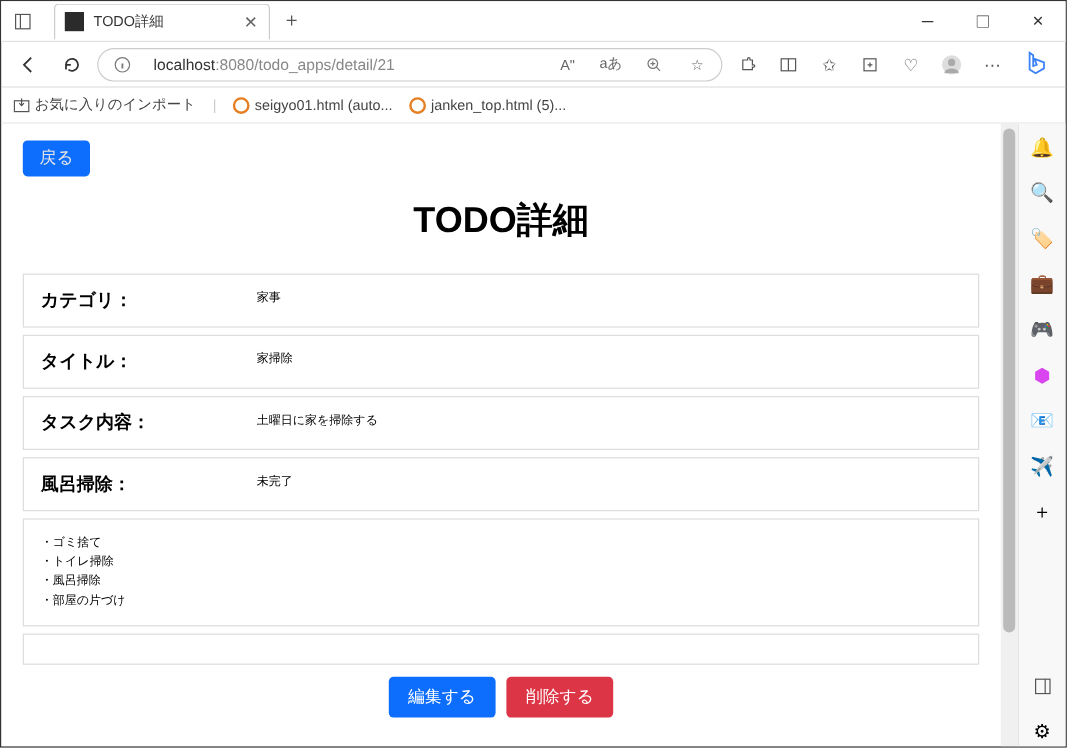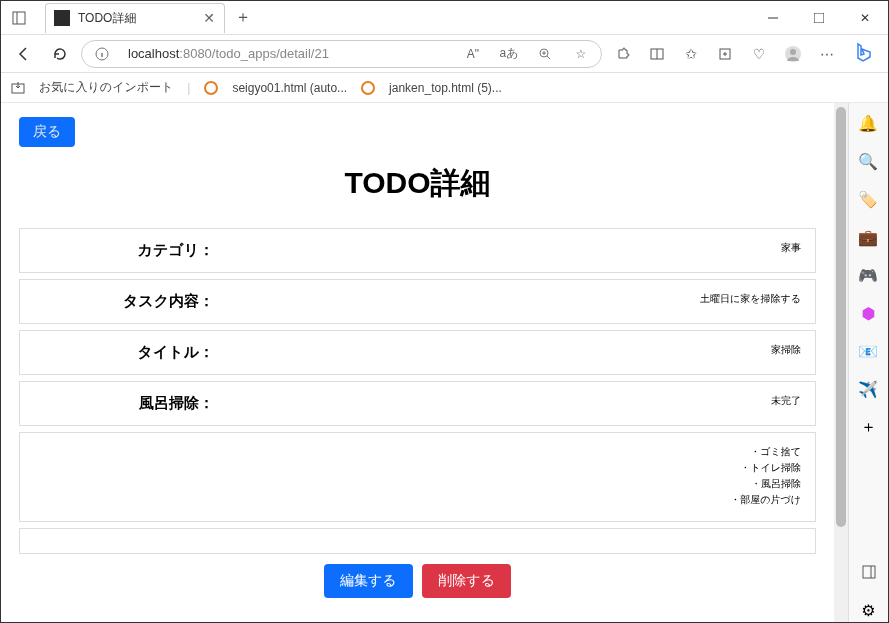--- a/index.html
+++ b/index.html
@@ -23,38 +23,38 @@
     .addr-bar { flex: 1; height: 28px; border: 1px solid #ccc; border-radius: 14px; display: flex; align-items: center; padding: 0 10px; gap: 16px; }
     .addr-text { flex: 1; color: #888; font-size: 13px; }
     .addr-text .host { color: #333; }
     .addr-icon { width: 20px; height: 20px; display: flex; align-items: center; justify-content: center; color: #666; font-size: 12px; }
     .ext-icons { display: flex; gap: 4px; align-items: center; }
     .ext-btn { width: 30px; height: 30px; display: flex; align-items: center; justify-content: center; color: #555; font-size: 14px; }
     .bing-btn { width: 34px; height: 34px; display: flex; align-items: center; justify-content: center; }
     
     
     .bookmarks { height: 30px; display: flex; align-items: center; padding: 0 10px; gap: 14px; border-bottom: 1px solid #e8e8e8; font-size: 12px; }
-    .bm-item { display: flex; align-items: center; gap: 14px; color: #444; justify-content: flex-end; }
+    .bm-item { display: flex; align-items: center; gap: 4px; color: #444; justify-content: flex-end; }
     .bm-icon-orange { width: 14px; height: 14px; border: 2px solid #e67e22; border-radius: 50%; }
     
     
     .main-wrap { display: flex; height: calc(100% - 102px); }
     .content-area { flex: 1; overflow-y: auto; position: relative; padding: 14px 18px; }
     .scrollbar-track { width: 14px; background: #f0f0f0; position: relative; }
     .scrollbar-thumb { position: absolute; top: 4px; left: 2px; width: 10px; height: 420px; background: #bbb; border-radius: 5px; }
     
     
     .right-sidebar { width: 40px; background: #f8f8f8; border-left: 1px solid #e0e0e0; display: flex; flex-direction: column; align-items: center; padding-top: 8px; gap: 14px; }
     .side-icon { width: 24px; height: 24px; display: flex; align-items: center; justify-content: center; font-size: 16px; }
     .side-spacer { flex: 1; }
     
     
     .back-btn { background: #0d6efd; color: #e5e5e5; border: none; padding: 6px 14px; border-radius: 4px; font-size: 14px; cursor: pointer; }
     .page-title { text-align: center; font-size: 30px; font-weight: 600; margin: 16px 0 24px; }
-    .detail-table { width: 100%; text-align: right; }
+    .detail-table { width: 100%; }
     .detail-row { display: flex; border: 1px solid #ddd; padding: 12px 14px; margin-bottom: 6px; }
     .detail-label { width: 180px; font-weight: 700; font-size: 15px; }
     .detail-value { flex: 1; font-size: 10px; }
     .memo-line { margin-bottom: 2px; }
     .btn-row { text-align: center; margin-top: 10px; }
     .edit-btn { background: #0d6efd; color: #fff; border: none; padding: 8px 16px; border-radius: 4px; font-size: 14px; margin-right: 6px; }
     .delete-btn { background: #dc3545; color: #fff; border: none; padding: 8px 16px; border-radius: 4px; font-size: 14px; }
     
     svg { display: block; }
   </style>
@@ -184,26 +184,26 @@
   <div class="content-area">
     <button class="back-btn">戻る</button>
     <h1 class="page-title">TODO詳細</h1>
     
     <div class="detail-table">
       <div class="detail-row">
         <div class="detail-label">カテゴリ：</div>
         <div class="detail-value">家事</div>
       </div>
       <div class="detail-row">
+        <div class="detail-label">タイトル：</div>
+        <div class="detail-value">家掃除</div>
+      </div>
+      <div class="detail-row">
         <div class="detail-label">タスク内容：</div>
         <div class="detail-value">土曜日に家を掃除する</div>
-      </div>
-      <div class="detail-row">
-        <div class="detail-label">タイトル：</div>
-        <div class="detail-value">家掃除</div>
       </div>
       <div class="detail-row">
         <div class="detail-label">風呂掃除：</div>
         <div class="detail-value">未完了</div>
       </div>
       <div class="detail-row">
         <div class="detail-value" id="memo-container">
             <div class="memo-line">・ゴミ捨て</div>
             <div class="memo-line">・トイレ掃除</div>
             <div class="memo-line">・風呂掃除</div>

